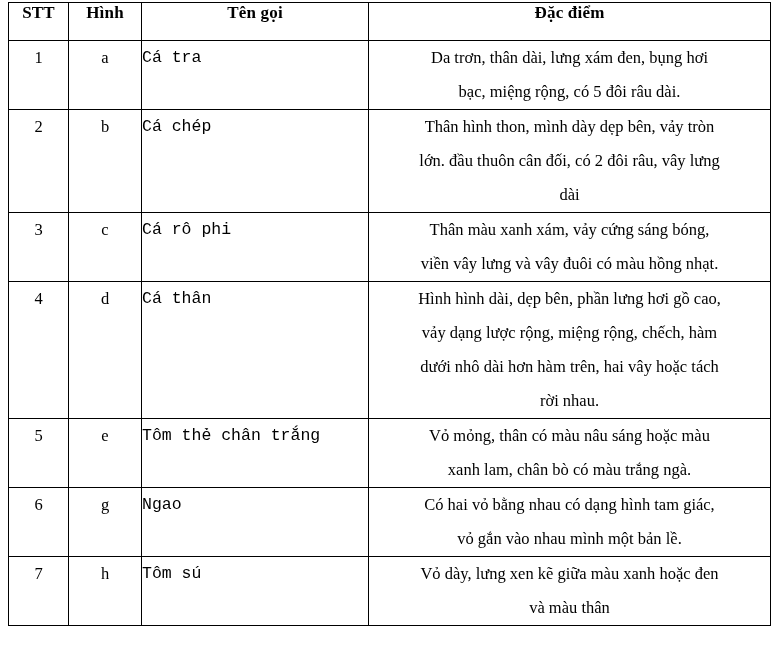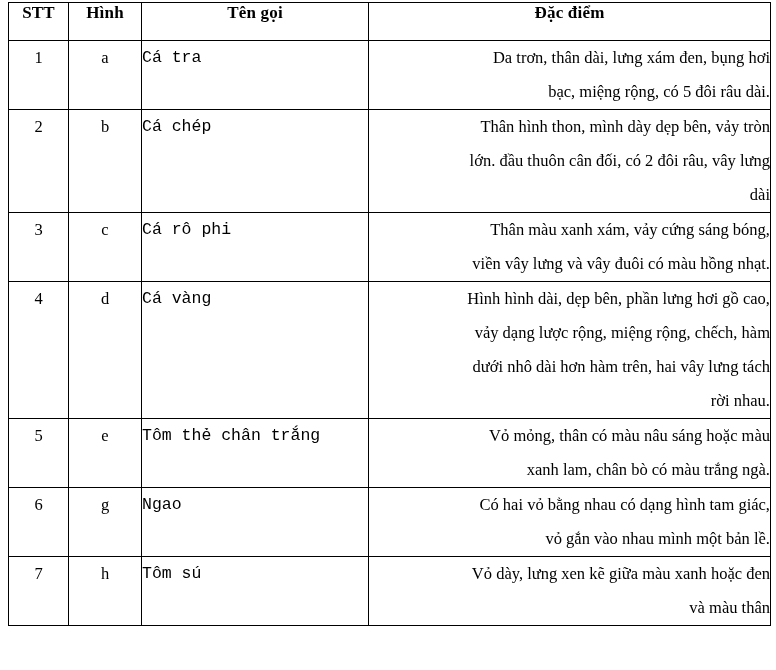--- a/index.html
+++ b/index.html
@@ -64,21 +64,21 @@
     padding-bottom: 6px;
   }
   td.cell-name {
     text-align: left;
     padding-left: 8px;
     padding-top: 6px;
     padding-bottom: 6px;
     font-family: Liberation Mono, monospace;
   }
   td.cell-desc {
-    text-align: right;
+    text-align: center;
     padding-left: 9px;
     padding-right: 4px;
     padding-top: 6px;
     padding-bottom: 6px;
   }
   td.cell-desc .desc-line {
     display: block;
     white-space: nowrap;
   }
   
@@ -134,25 +134,25 @@
         <td class="cell-hinh">c</td>
         <td class="cell-name">Cá rô phi</td>
         <td class="cell-desc">
           <span class="desc-line">Thân màu xanh xám, vảy cứng sáng bóng,</span>
           <span class="desc-line">viền vây lưng và vây đuôi có màu hồng nhạt.</span>
         </td>
       </tr>
       <tr class="row-4">
         <td class="cell-stt">4</td>
         <td class="cell-hinh">d</td>
-        <td class="cell-name">Cá vàng</td>
+        <td class="cell-name">Cá thân</td>
         <td class="cell-desc">
           <span class="desc-line">Hình hình dài, dẹp bên, phần lưng hơi gồ cao,</span>
           <span class="desc-line">vảy dạng lược rộng, miệng rộng, chếch, hàm</span>
-          <span class="desc-line">dưới nhô dài hơn hàm trên, hai vây lưng tách</span>
+          <span class="desc-line">dưới nhô dài hơn hàm trên, hai vây hoặc tách</span>
           <span class="desc-line">rời nhau.</span>
         </td>
       </tr>
       <tr class="row-5">
         <td class="cell-stt">5</td>
         <td class="cell-hinh">e</td>
         <td class="cell-name">Tôm thẻ chân trắng</td>
         <td class="cell-desc">
           <span class="desc-line">Vỏ mỏng, thân có màu nâu sáng hoặc màu</span>
           <span class="desc-line">xanh lam, chân bò có màu trắng ngà.</span>

